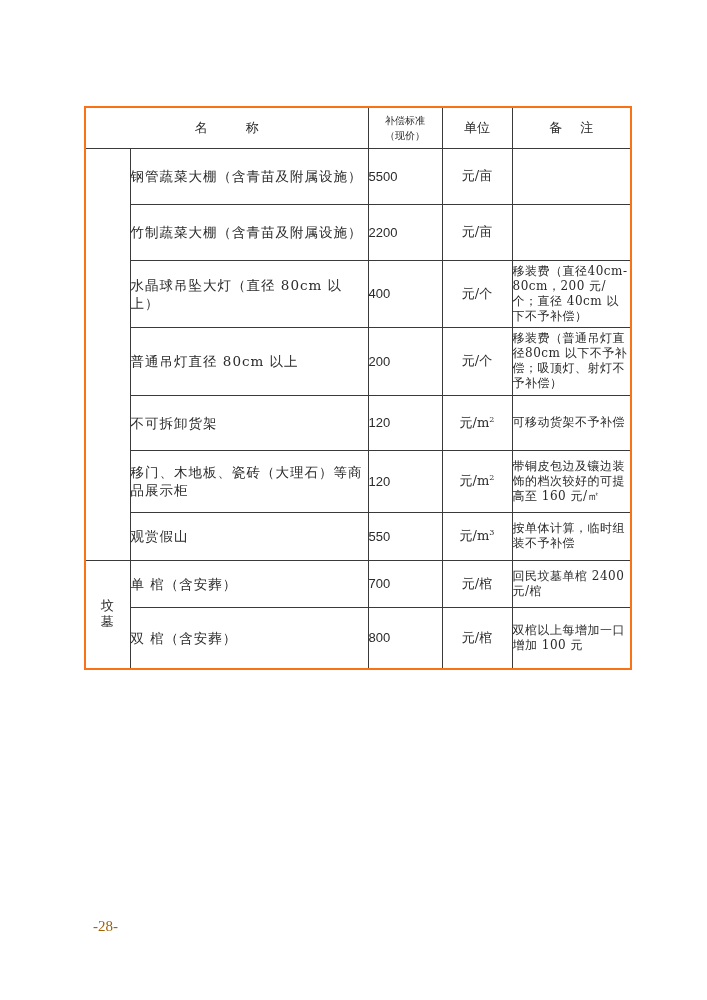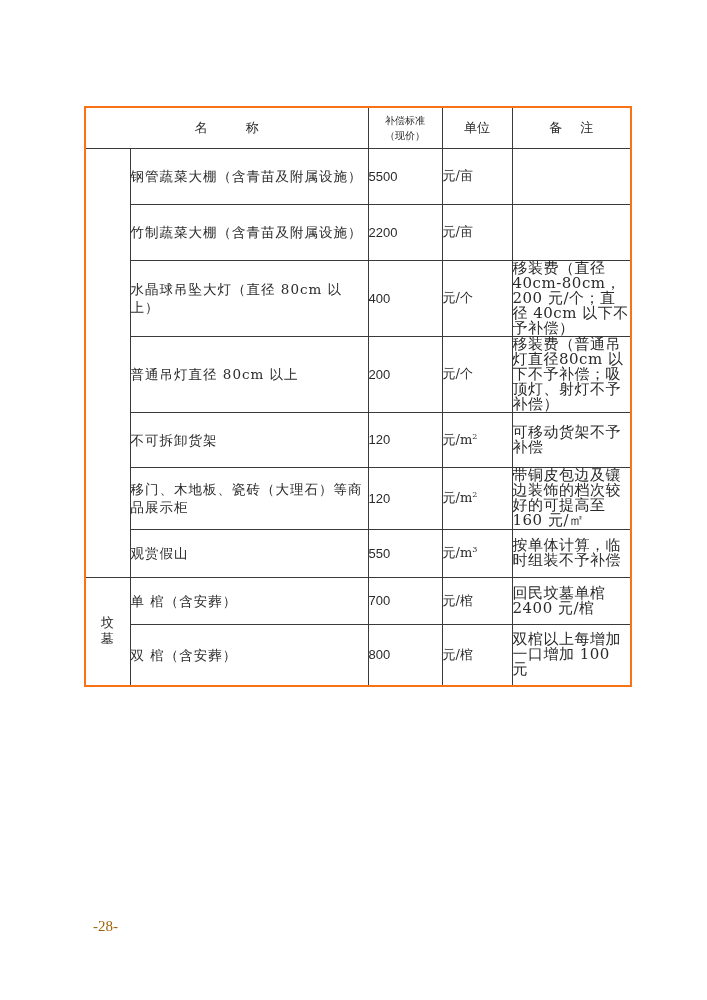--- a/index.html
+++ b/index.html
@@ -8,23 +8,23 @@
     table.comp { position: absolute; left: 84px; top: 106px; width: 546px;
                  border-collapse: collapse; border: 2px solid #f97316; table-layout: fixed; }
     table.comp td, table.comp th { border: 1px solid #3a3a3a; padding: 0; vertical-align: middle; }
     th { font-weight: normal; font-size: 13px; text-align: center; }
     th.name-h { letter-spacing: 0; }
     th .spaced { word-spacing: 34px; }
     th.price-h { font-size: 10px; line-height: 15px; }
     td.cat { text-align: left; font-size: 13px; line-height: 16px; }
     td.name { font-size: 13.5px; padding-left: 8px; padding-right: 6px; line-height: 18px; letter-spacing: 1px; }
     td.price { text-align: left; font-family: "Liberation Sans", sans-serif; font-size: 13px; }
-    td.unit { text-align: left; font-size: 13px; }
+    td.unit { text-align: center; font-size: 13px; }
     td.unit sup { font-size: 8px; }
-    td.note { font-size: 15px; line-height: 15px; padding: 0 5px 0 5px; letter-spacing: 0.5px; }
+    td.note { font-size: 12px; line-height: 15px; padding: 0 5px 0 5px; letter-spacing: 0.5px; }
     .page-num { position: absolute; left: 93px; top: 918px; font-family: "Liberation Serif", serif;
                 font-size: 15px; color: #a16207; }
   </style>
 </head>
 <body>
 
 <table class="comp">
   <colgroup>
     <col style="width:45px">
     <col style="width:238px">

